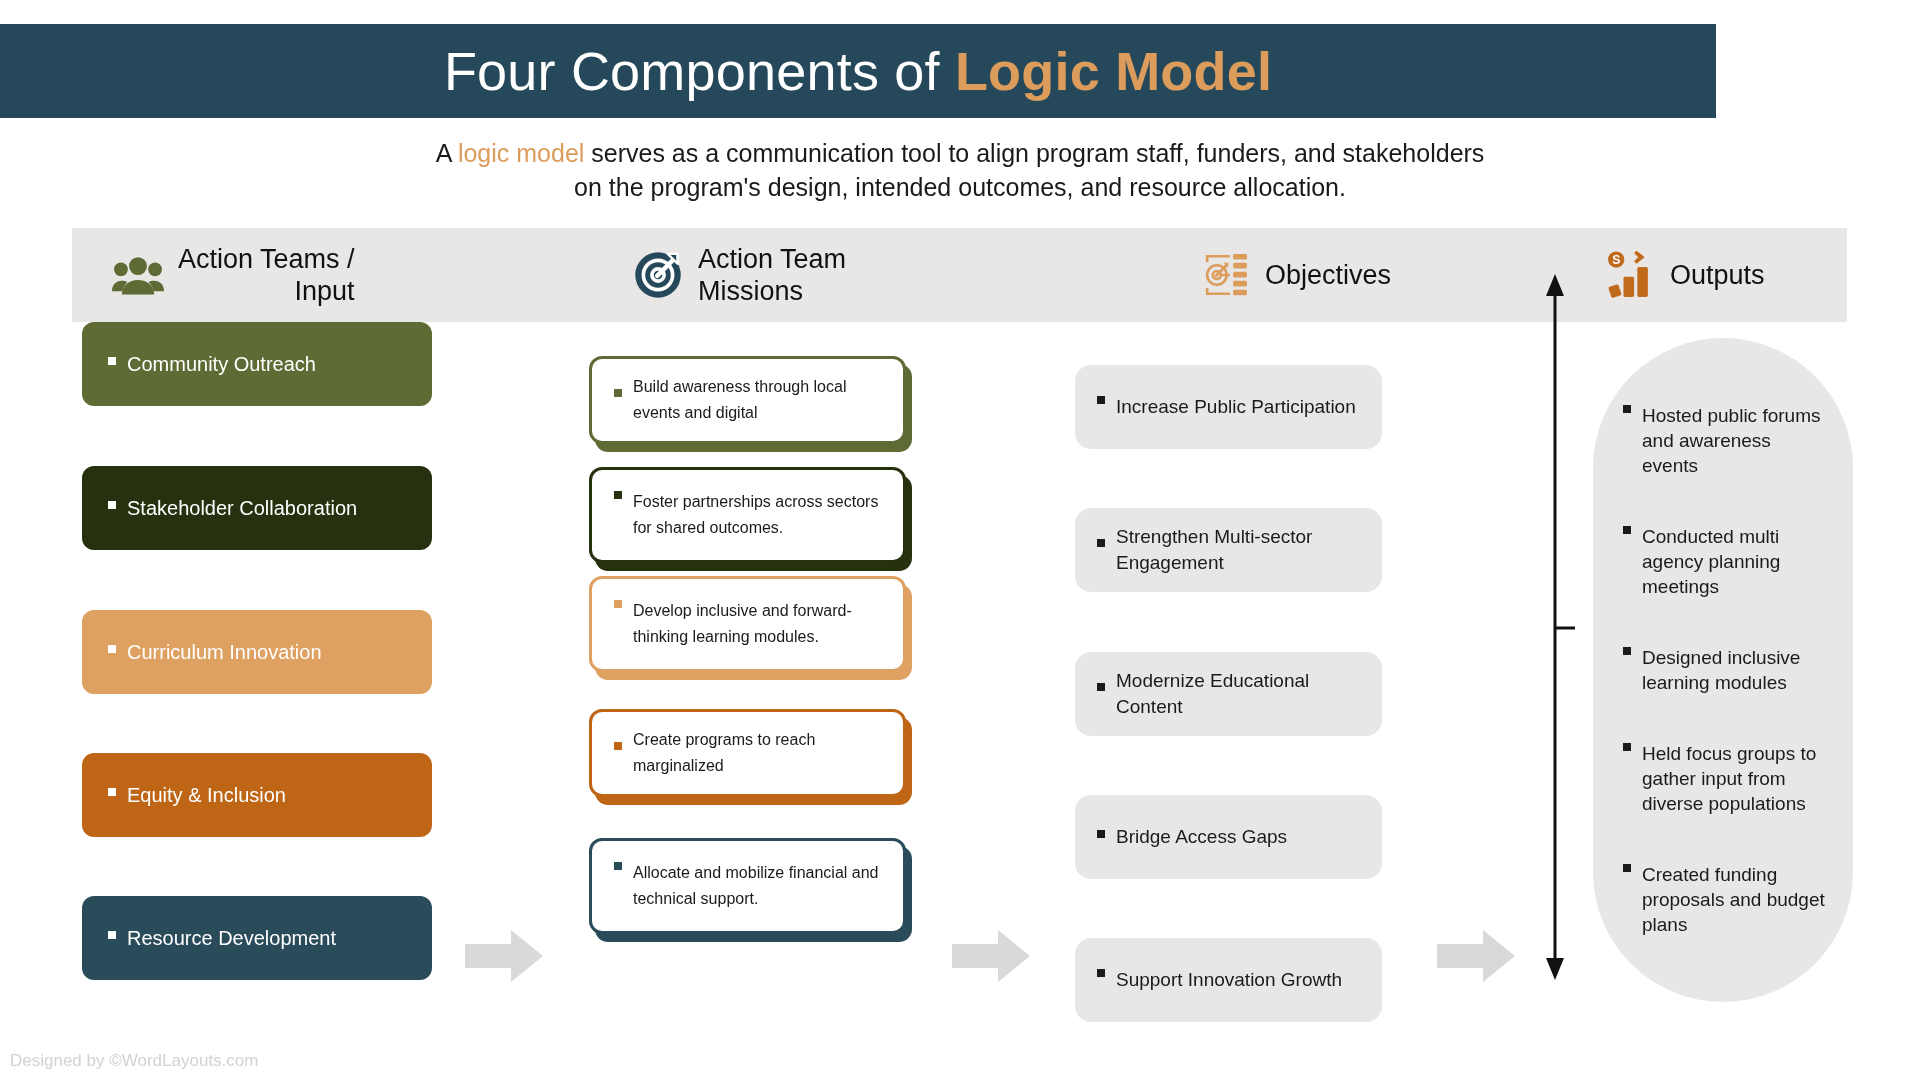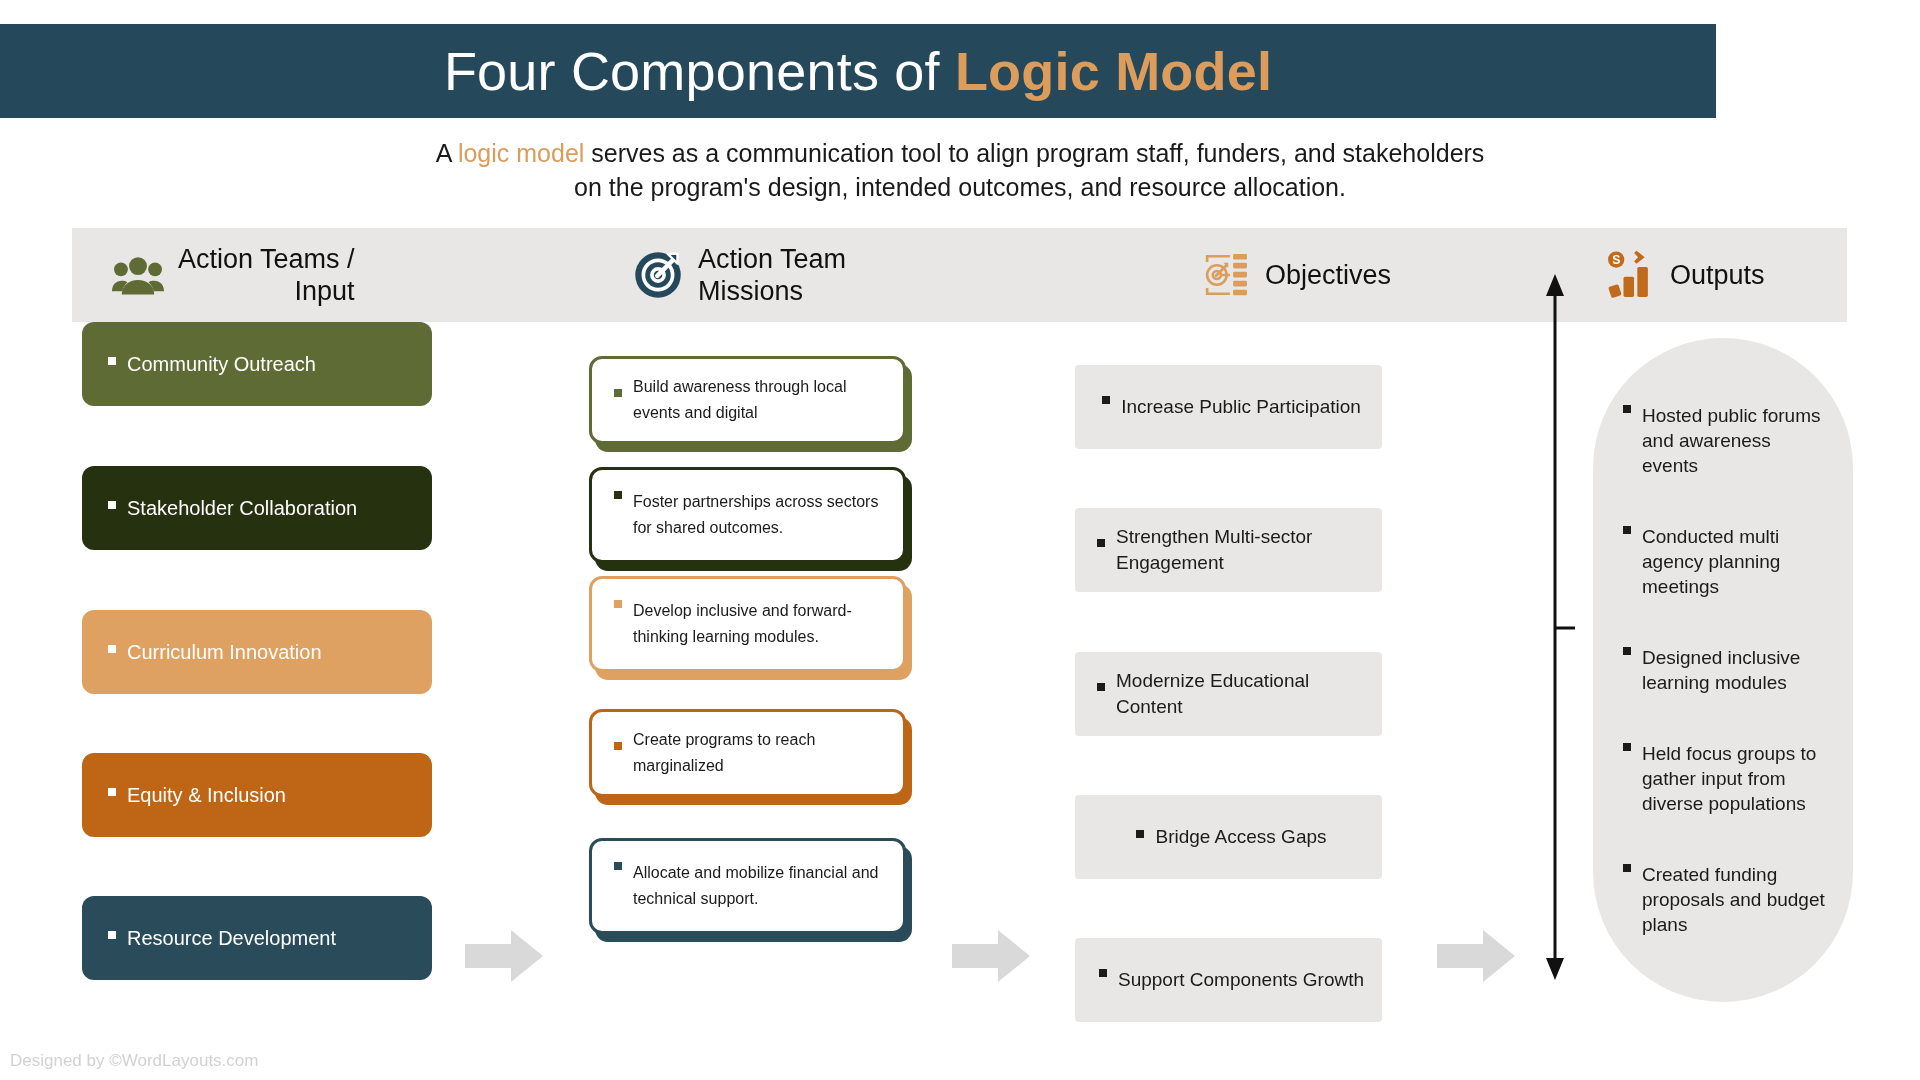--- a/index.html
+++ b/index.html
@@ -73,23 +73,22 @@
   }
   .card2-shadow{
     position:absolute; left:6px; top:8px; width:317px;
     border-radius:13px; z-index:1;
   }
   .card2-text{ font-size:16px; line-height:26px; color:#1b1b1b; }
 
   
   .card3{
     position:absolute; left:0; width:307px; background:#e8e7e6;
-    border-radius:4px; display:flex; align-items:center;
+    border-radius:16px; display:flex; align-items:center;
     padding:14px 16px 14px 22px;
-    justify-content:center;
   }
   .card3-text{ font-size:19px; line-height:26px; color:#1b1b1b; }
 
   
   .capsule{
     position:absolute; left:8px; top:16px; width:260px; height:664px;
     background:#e8e7e6; border-radius:130px;
     padding:42px 26px 42px 30px;
     display:flex; flex-direction:column; justify-content:space-around;
   }
@@ -263,21 +262,21 @@
     <div class="card3" style="top:330px;height:84px">
       <span class="bullet" style="background:#1b1b1b;top:-7px"></span>
       <span class="card3-text">Modernize Educational Content</span>
     </div>
     <div class="card3" style="top:473px;height:84px">
       <span class="bullet" style="background:#1b1b1b;top:-3px"></span>
       <span class="card3-text">Bridge Access Gaps</span>
     </div>
     <div class="card3" style="top:616px;height:84px">
       <span class="bullet" style="background:#1b1b1b;top:-7px"></span>
-      <span class="card3-text">Support Components Growth</span>
+      <span class="card3-text">Support Innovation Growth</span>
     </div>
   </div>
 
   <div class="col col4">
     <div class="capsule">
       <div class="capsule-item">
         <span class="bullet" style="background:#1b1b1b"></span>
         <span class="capsule-text">Hosted public forums and awareness events</span>
       </div>
       <div class="capsule-item">

